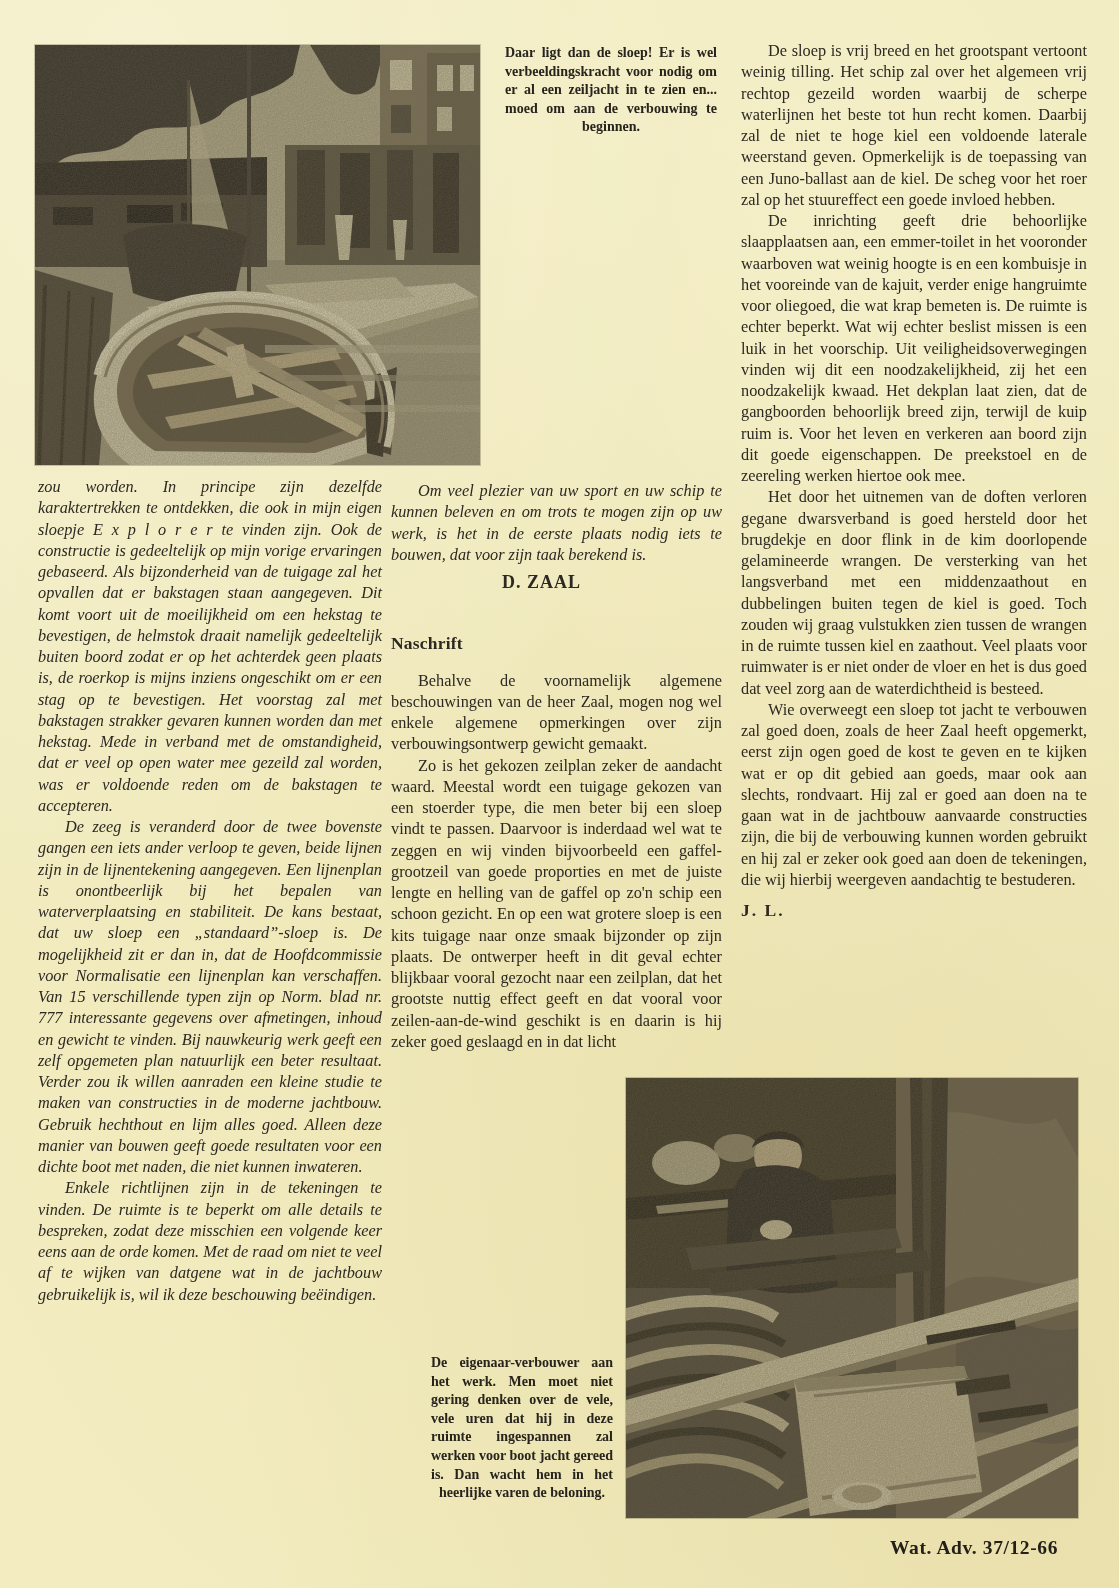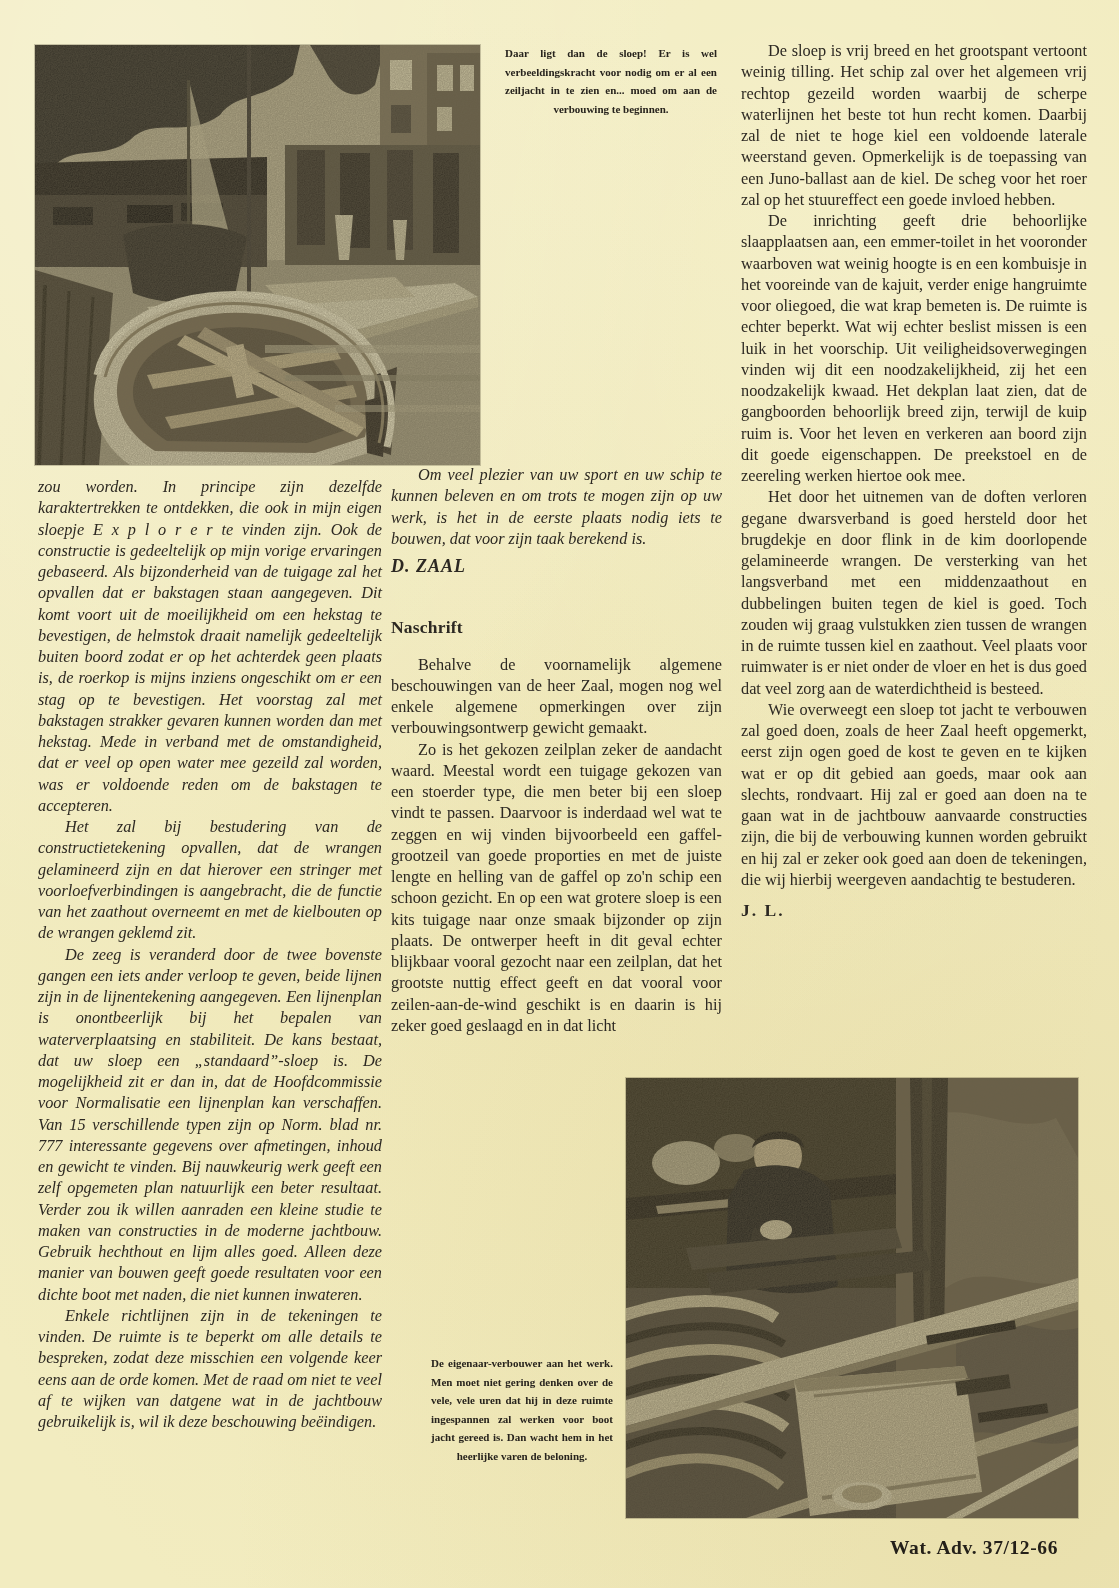--- a/index.html
+++ b/index.html
@@ -15,32 +15,32 @@
       #f2ecc0;
     font-family:"Liberation Serif", serif;
     color:#2c2822;
     overflow:hidden;
   }
   .photo{position:absolute;box-shadow:0 0 0 1px rgba(60,50,30,0.25);}
   .photo svg{display:block;}
   .caption{
     position:absolute;
     font-weight:bold;
-    font-size:11px;line-height:18.6px;
+    font-size:14px;line-height:18.6px;
     text-align:justify;
     -moz-text-align-last:center;text-align-last:center;
     margin:0;color:#27231d;
   }
   .col{position:absolute;font-size:16.3px;line-height:21.25px;}
   .par{margin:0;text-align:justify;text-indent:27px;color:#2c2822;}
   .par.first{text-indent:0;}
   .italic{font-style:italic;}
   .signature-zaal{
-    margin:7px 30px 0 0;text-align:left;
-    font-style:italic;font-weight:bold;font-size:18px;letter-spacing:1px;
+    margin:7px 30px 0 0;text-align:center;
+    font-weight:bold;font-size:18px;letter-spacing:1px;
   }
   .naschrift{
     margin:40px 0 15px 0;
     font-size:17.5px;font-weight:bold;letter-spacing:0.2px;
   }
   .signature-jl{
     margin:10px 22px 0 0;
     font-weight:bold;font-size:17.5px;letter-spacing:2px;
   }
   .footer{
@@ -135,26 +135,25 @@
   <div class="col" style="left:741px;top:40px;width:346px;">
     <p class="par">De sloep is vrij breed en het grootspant vertoont weinig tilling. Het schip zal over het algemeen vrij rechtop gezeild worden waarbij de scherpe waterlijnen het beste tot hun recht komen. Daarbij zal de niet te hoge kiel een voldoende laterale weerstand geven. Opmerkelijk is de toepassing van een Juno-ballast aan de kiel. De scheg voor het roer zal op het stuureffect een goede invloed hebben.</p>
     <p class="par">De inrichting geeft drie behoorlijke slaapplaatsen aan, een emmer-toilet in het vooronder waarboven wat weinig hoogte is en een kombuisje in het vooreinde van de kajuit, verder enige hangruimte voor oliegoed, die wat krap bemeten is. De ruimte is echter beperkt. Wat wij echter beslist missen is een luik in het voorschip. Uit veiligheidsoverwegingen vinden wij dit een noodzakelijkheid, zij het een noodzakelijk kwaad. Het dekplan laat zien, dat de gangboorden behoorlijk breed zijn, terwijl de kuip ruim is. Voor het leven en verkeren aan boord zijn dit goede eigenschappen. De preekstoel en de zeereling werken hiertoe ook mee.</p>
     <p class="par">Het door het uitnemen van de doften verloren gegane dwarsverband is goed hersteld door het brugdekje en door flink in de kim doorlopende gelamineerde wrangen. De versterking van het langsverband met een middenzaathout en dubbelingen buiten tegen de kiel is goed. Toch zouden wij graag vulstukken zien tussen de wrangen in de ruimte tussen kiel en zaathout. Veel plaats voor ruimwater is er niet onder de vloer en het is dus goed dat veel zorg aan de waterdichtheid is besteed.</p>
     <p class="par">Wie overweegt een sloep tot jacht te verbouwen zal goed doen, zoals de heer Zaal heeft opgemerkt, eerst zijn ogen goed de kost te geven en te kijken wat er op dit gebied aan goeds, maar ook aan slechts, rondvaart. Hij zal er goed aan doen na te gaan wat in de jachtbouw aanvaarde constructies zijn, die bij de verbouwing kunnen worden gebruikt en hij zal er zeker ook goed aan doen de tekeningen, die wij hierbij weergeven aandachtig te bestuderen.</p>
     <p class="signature-jl">J. L.</p>
   </div>
 
   <div class="col italic" style="left:38px;top:476px;width:344px;">
     <p class="par first">zou worden. In principe zijn dezelfde karaktertrekken te ontdekken, die ook in mijn eigen sloepje E x p l o r e r te vinden zijn. Ook de constructie is gedeeltelijk op mijn vorige ervaringen gebaseerd. Als bijzonderheid van de tuigage zal het opvallen dat er bakstagen staan aangegeven. Dit komt voort uit de moeilijkheid om een hekstag te bevestigen, de helmstok draait namelijk gedeeltelijk buiten boord zodat er op het achterdek geen plaats is, de roerkop is mijns inziens ongeschikt om er een stag op te bevestigen. Het voorstag zal met bakstagen strakker gevaren kunnen worden dan met hekstag. Mede in verband met de omstandigheid, dat er veel op open water mee gezeild zal worden, was er voldoende reden om de bakstagen te accepteren.</p>
-    <p class="par">Het zal bij bestudering van de constructietekening opvallen, dat de wrangen gelamineerd zijn en dat hierover een stringer met voorloefverbindingen is aangebracht, die de functie van het zaathout overneemt en met de kielbouten op de wrangen geklemd zit.</p>
     <p class="par">De zeeg is veranderd door de twee bovenste gangen een iets ander verloop te geven, beide lijnen zijn in de lijnentekening aangegeven. Een lijnenplan is onontbeerlijk bij het bepalen van waterverplaatsing en stabiliteit. De kans bestaat, dat uw sloep een „standaard”-sloep is. De mogelijkheid zit er dan in, dat de Hoofdcommissie voor Normalisatie een lijnenplan kan verschaffen. Van 15 verschillende typen zijn op Norm. blad nr. 777 interessante gegevens over afmetingen, inhoud en gewicht te vinden. Bij nauwkeurig werk geeft een zelf opgemeten plan natuurlijk een beter resultaat. Verder zou ik willen aanraden een kleine studie te maken van constructies in de moderne jachtbouw. Gebruik hechthout en lijm alles goed. Alleen deze manier van bouwen geeft goede resultaten voor een dichte boot met naden, die niet kunnen inwateren.</p>
     <p class="par">Enkele richtlijnen zijn in de tekeningen te vinden. De ruimte is te beperkt om alle details te bespreken, zodat deze misschien een volgende keer eens aan de orde komen. Met de raad om niet te veel af te wijken van datgene wat in de jachtbouw gebruikelijk is, wil ik deze beschouwing beëindigen.</p>
   </div>
 
-  <div class="col" style="left:391px;top:464px;width:331px;">
+  <div class="col" style="left:391px;top:480px;width:331px;">
     <p class="par italic">Om veel plezier van uw sport en uw schip te kunnen beleven en om trots te mogen zijn op uw werk, is het in de eerste plaats nodig iets te bouwen, dat voor zijn taak berekend is.</p>
     <p class="signature-zaal">D. ZAAL</p>
     <h3 class="naschrift">Naschrift</h3>
     <p class="par">Behalve de voornamelijk algemene beschouwingen van de heer Zaal, mogen nog wel enkele algemene opmerkingen over zijn verbouwingsontwerp gewicht gemaakt.</p>
     <p class="par">Zo is het gekozen zeilplan zeker de aandacht waard. Meestal wordt een tuigage gekozen van een stoerder type, die men beter bij een sloep vindt te passen. Daarvoor is inderdaad wel wat te zeggen en wij vinden bijvoorbeeld een gaffel-grootzeil van goede proporties en met de juiste lengte en helling van de gaffel op zo'n schip een schoon gezicht. En op een wat grotere sloep is een kits tuigage naar onze smaak bijzonder op zijn plaats. De ontwerper heeft in dit geval echter blijkbaar vooral gezocht naar een zeilplan, dat het grootste nuttig effect geeft en dat vooral voor zeilen-aan-de-wind geschikt is en daarin is hij zeker goed geslaagd en in dat licht</p>
   </div>
 
   <div class="photo" style="left:626px;top:1078px;width:452px;height:440px;">
     <svg width="452" height="440" viewBox="0 0 452 440">
       <defs>

